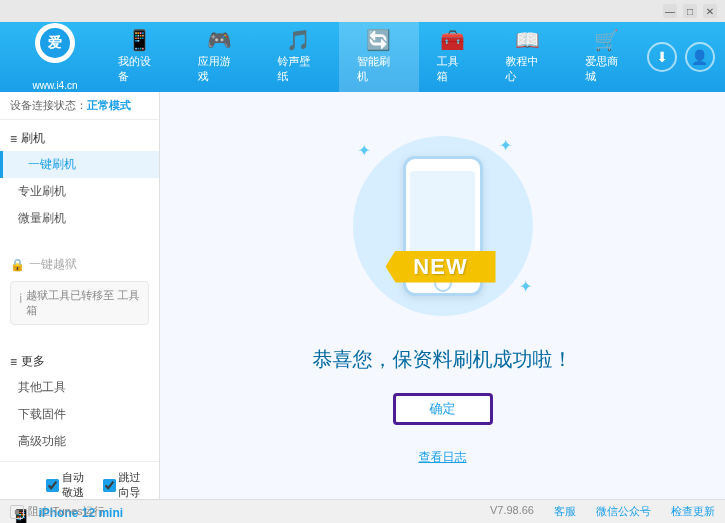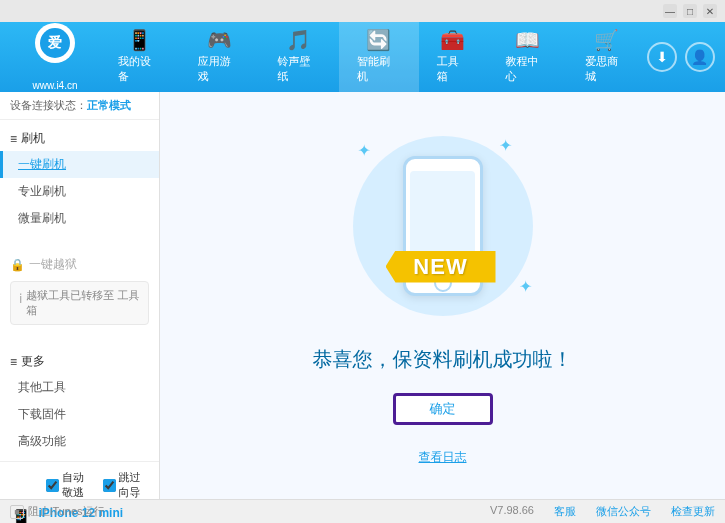--- a/index.html
+++ b/index.html
@@ -141,22 +141,21 @@
     .sidebar-item {
       padding: 5px 18px;
       font-size: 12px;
       color: #555;
       cursor: pointer;
     }
     .sidebar-item.active {
       background: #e8f4fd;
       color: #1a9fe8;
       border-left: 3px solid #1a9fe8;
-      padding-left: 15px;
-      text-decoration: underline;
+      padding-left: 25px;
     }
     .sidebar-divider {
       height: 1px;
       background: #eee;
       margin: 4px 0;
     }
     .sidebar-note {
       margin: 4px 10px;
       padding: 6px 8px;
       background: #f8f8f8;

